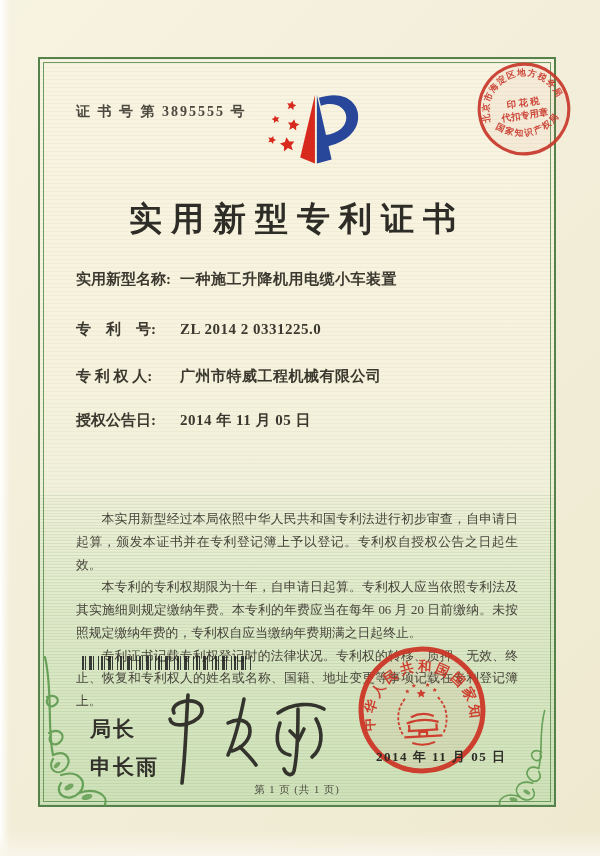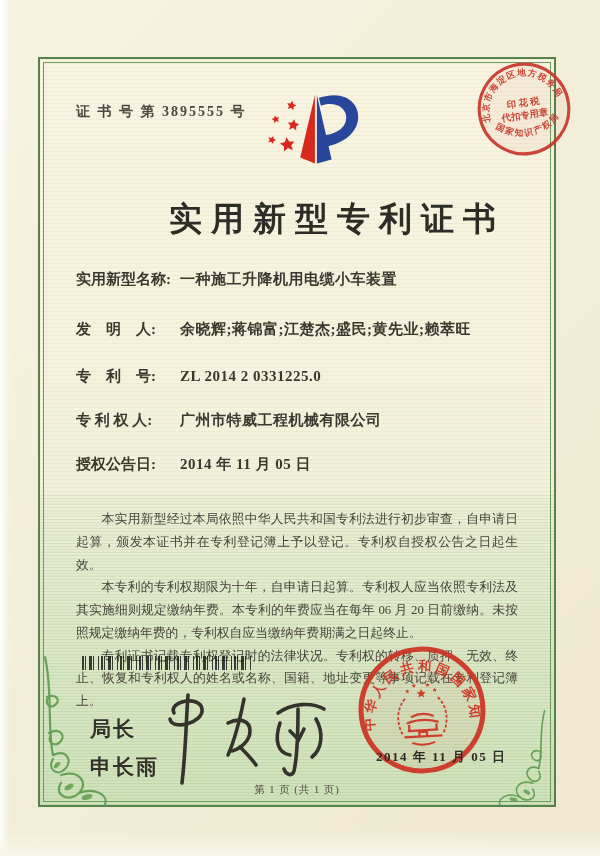--- a/index.html
+++ b/index.html
@@ -36,21 +36,21 @@
     color:#4c4a40;font-weight:600;}
 
   
   .logo{position:absolute;left:222px;top:30px;width:100px;height:98px;}
 
   
   .tax-stamp{position:absolute;left:434px;top:0px;width:100px;height:100px;
     transform:rotate(-8deg);opacity:.92;}
 
   .title{position:absolute;left:0;top:138px;width:100%;text-align:center;
-    font-size:33px;font-weight:700;letter-spacing:9px;color:#2e2c26;padding-left:40px;}
+    font-size:33px;font-weight:700;letter-spacing:9px;color:#2e2c26;}
 
   .rows{position:absolute;left:36px;top:210px;right:36px;display:flex;
     flex-direction:column;gap:24px;}
   .row{display:flex;font-size:15px;font-weight:600;color:#3b392f;line-height:1.35;}
   .row .lbl{flex:0 0 104px;white-space:nowrap;}
   .row .val{flex:1;letter-spacing:.5px;}
   .row:nth-child(1){margin-bottom:6px;}
   .row:nth-child(2){margin-bottom:2px;}
 
   .paras{position:absolute;left:36px;right:36px;top:449px;font-size:12.8px;
@@ -130,24 +130,20 @@
         <textPath href="#taxBottom" startOffset="6">国家知识产权局</textPath>
       </text>
     </svg>
 
     <div class="title">实用新型专利证书</div>
 
     <div class="rows">
       <div class="row">
         <span class="lbl">实用新型名称:</span>
         <span class="val">一种施工升降机用电缆小车装置</span>
-      </div>
-      <div class="row">
-        <span class="lbl">发　明　人:</span>
-        <span class="val">余晓辉;蒋锦富;江楚杰;盛民;黄先业;赖萃旺</span>
       </div>
       <div class="row">
         <span class="lbl">专　利　号:</span>
         <span class="val">ZL 2014 2 0331225.0</span>
       </div>
       <div class="row">
         <span class="lbl">专 利 权 人:</span>
         <span class="val">广州市特威工程机械有限公司</span>
       </div>
       <div class="row">

